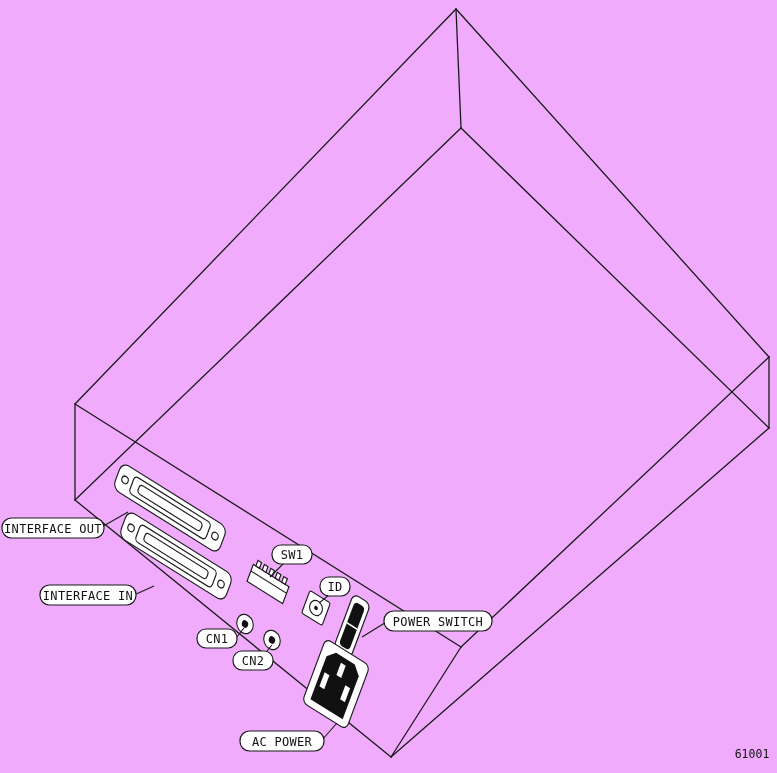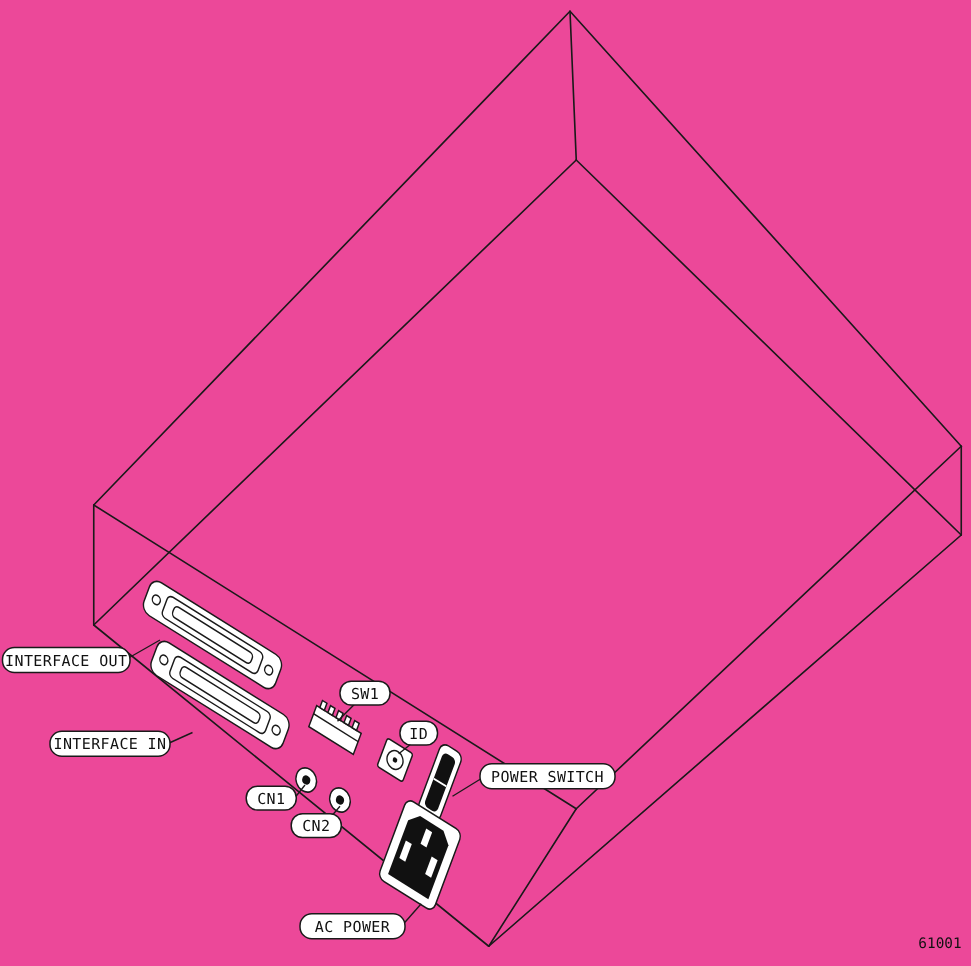--- a/index.html
+++ b/index.html
@@ -1,20 +1,20 @@
 <!DOCTYPE html>
 <html><head>
 <meta charset="utf-8">
 <style>
   html, body { margin: 0; padding: 0; background: #ffffff; }
   .stage {
     position: relative;
     width: 777px;
     height: 773px;
-    background: #ec4899;
+    background: #f0abfc;
     overflow: hidden;
   }
   svg { display: block; }
   .edge { stroke: #1a1a1a; stroke-width: 1.3; fill: none; stroke-linecap: round; }
   .part { stroke: #1a1a1a; stroke-width: 1.2; fill: #ffffff; }
   .part-fill { fill: #111111; stroke: none; }
   .leader { stroke: #1a1a1a; stroke-width: 1.1; fill: none; }
   .callout-box { fill: #ffffff; stroke: #1a1a1a; stroke-width: 1.2; }
   text.callout-label {
     font-family: "DejaVu Sans Mono", "Liberation Mono", monospace;

